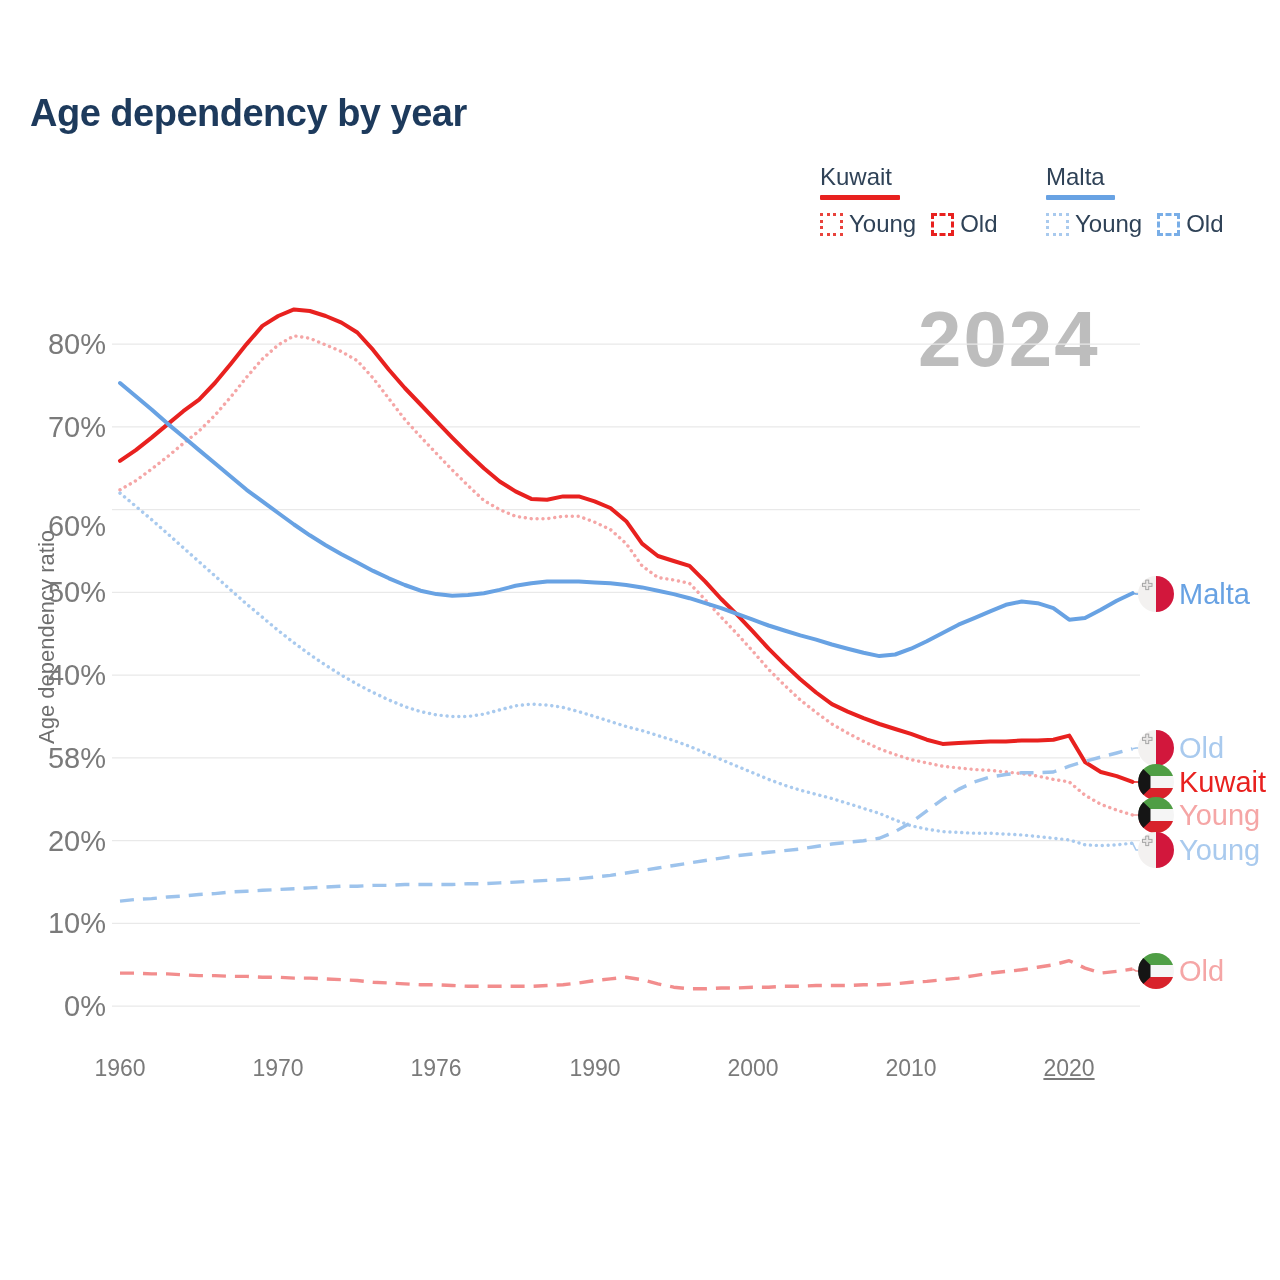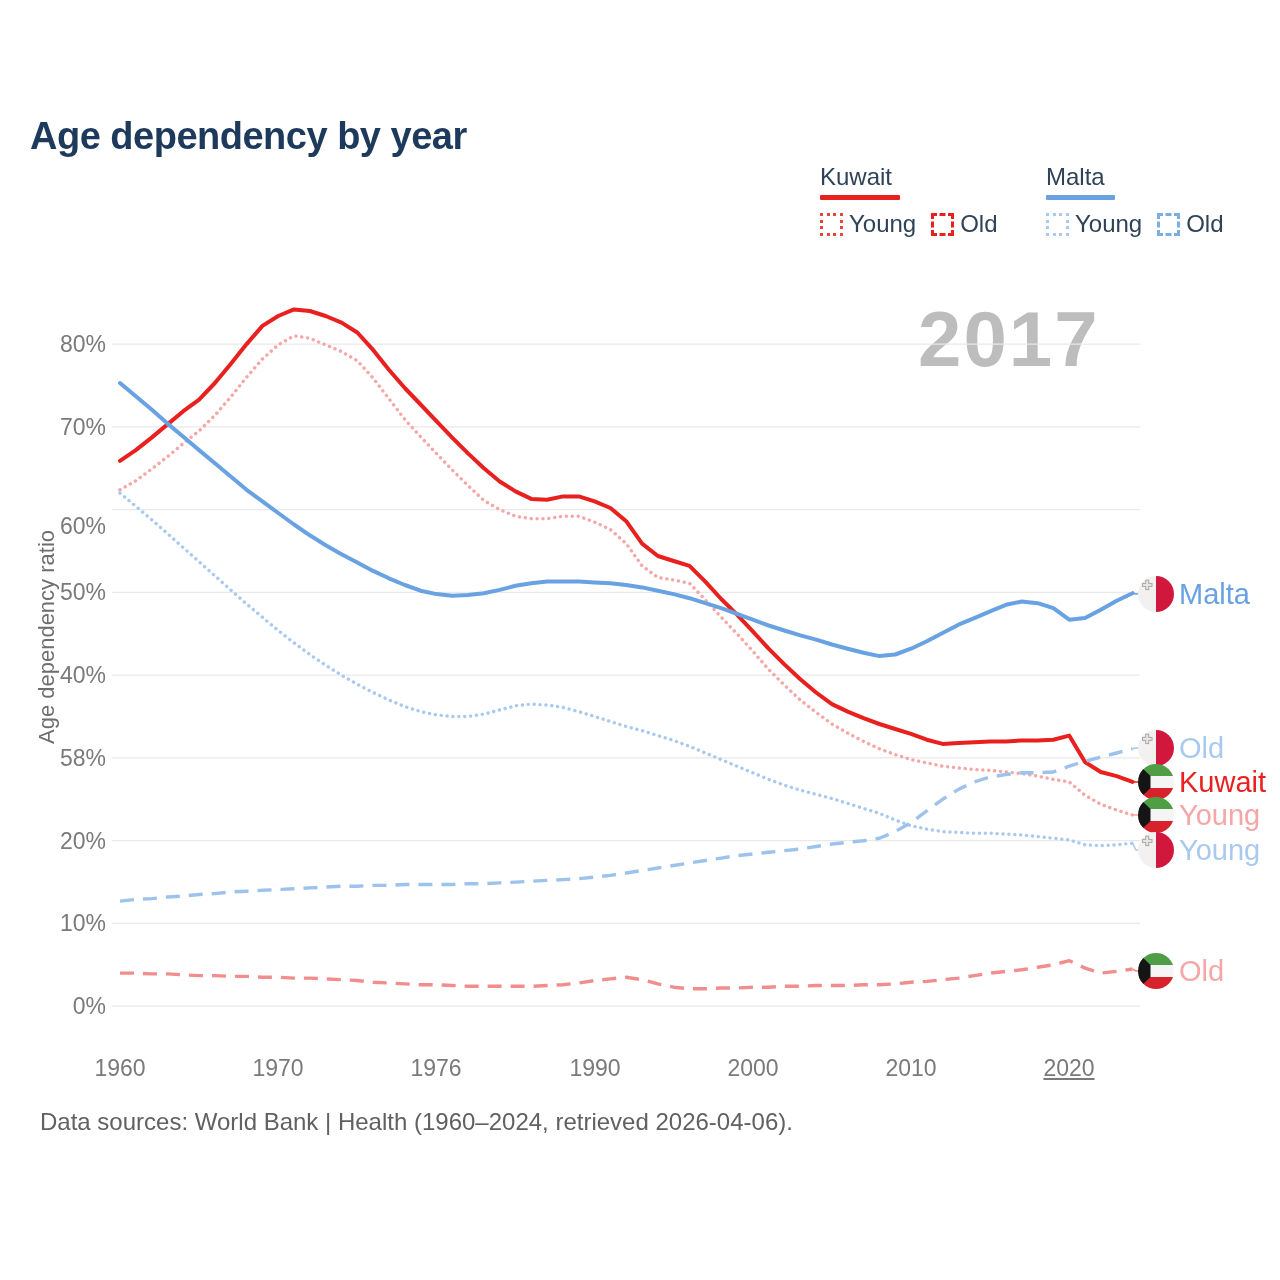--- a/index.html
+++ b/index.html
@@ -1,35 +1,35 @@
 <!DOCTYPE html>
 <html><head>
 <meta charset="utf-8">
 <style>
   html,body{margin:0;padding:0;background:#ffffff;}
   .page{position:relative;width:1280px;height:1280px;background:#ffffff;overflow:hidden;
         font-family:"Liberation Sans","DejaVu Sans",sans-serif;}
   .title{position:absolute;left:30px;top:92px;font-size:38px;font-weight:700;
-         color:#1d3a5c;letter-spacing:-0.5px;margin-top:23px;}
+         color:#1d3a5c;letter-spacing:-0.5px;}
   
   .legend-group{position:absolute;top:163px;}
   .lg-kuwait{left:820px;}
   .lg-malta{left:1046px;}
   .legend-name{font-size:24px;color:#2f4257;}
   .legend-bar{height:5px;margin-top:4px;border-radius:1px;}
   .legend-items{display:flex;align-items:center;margin-top:10px;font-size:24px;color:#2f4257;}
   .swatch{width:23px;height:23px;box-sizing:border-box;flex:none;}
   .swatch.dot{border-style:dotted;border-width:3px;}
   .swatch.dash{border-style:dashed;border-width:3px;}
   .legend-item-label{margin-left:6px;}
   .legend-gap{width:15px;flex:none;}
   
   .ylabel{position:absolute;left:47px;top:637px;transform:translate(-50%,-50%) rotate(-90deg);
           font-size:22px;color:#6e6e6e;white-space:nowrap;}
-  .ytick{position:absolute;width:74px;text-align:right;font-size:23px;color:#7a7a7a;line-height:24px;}
+  .ytick{position:absolute;width:74px;text-align:right;font-size:29px;color:#7a7a7a;line-height:24px;}
   .xtick{position:absolute;width:96px;text-align:center;font-size:23px;color:#7a7a7a;line-height:24px;margin-top:16px;}
   .watermark{position:absolute;left:918px;top:294px;font-size:78px;font-weight:700;
              color:#bdbdbd;z-index:0;letter-spacing:2px;}
   #plot-svg{position:absolute;left:0;top:0;z-index:1;}
   
   .end-label{position:absolute;left:1138px;display:flex;align-items:center;
              transform:translateY(-50%);z-index:2;font-size:29px;}
   .flag-wrap{width:36px;height:36px;border-radius:50%;overflow:hidden;flex:none;}
   .flag-wrap svg{display:block;}
   .end-label-text{margin-left:5px;white-space:nowrap;}
@@ -73,21 +73,21 @@
         <span class="legend-item-label">Young</span>
       </div>
       <span class="legend-gap"></span>
       <div style="display:flex;align-items:center;">
         <span class="swatch dash" id="sw-m-old" style="border-color: rgb(121, 174, 231);"></span>
         <span class="legend-item-label">Old</span>
       </div>
     </div>
   </div>
 
-  <div class="watermark">2017</div>
+  <div class="watermark">2024</div>
 
   <svg id="plot-svg" width="1280" height="1280">
       <line x1="112" x2="1140" y1="1006.2" y2="1006.2" stroke="#e9e9e9" stroke-width="1.2"></line>
       <line x1="112" x2="1140" y1="923.4" y2="923.4" stroke="#e9e9e9" stroke-width="1.2"></line>
       <line x1="112" x2="1140" y1="840.7" y2="840.7" stroke="#e9e9e9" stroke-width="1.2"></line>
       <line x1="112" x2="1140" y1="757.9" y2="757.9" stroke="#e9e9e9" stroke-width="1.2"></line>
       <line x1="112" x2="1140" y1="675.2" y2="675.2" stroke="#e9e9e9" stroke-width="1.2"></line>
       <line x1="112" x2="1140" y1="592.4" y2="592.4" stroke="#e9e9e9" stroke-width="1.2"></line>
       <line x1="112" x2="1140" y1="509.6" y2="509.6" stroke="#e9e9e9" stroke-width="1.2"></line>
       <line x1="112" x2="1140" y1="426.9" y2="426.9" stroke="#e9e9e9" stroke-width="1.2"></line>
@@ -196,15 +196,14 @@
             <rect x="0" y="0" width="36" height="12" fill="#4f9e45"></rect>
             <rect x="0" y="12" width="36" height="12" fill="#f5f5f5"></rect>
             <rect x="0" y="24" width="36" height="12" fill="#d8222b"></rect>
             <polygon points="0,0 12.5,12 12.5,24 0,36" fill="#151515"></polygon>
           </svg>
         </span>
         <span class="end-label-text" style="color: rgb(245, 166, 166);">Old</span>
       </div>
     </div>
 
-  <div class="footer-line f1">Data sources: World Bank | Health (1960–2024, retrieved 2026-04-06).</div>
 
 </div>
 
 </body></html>

